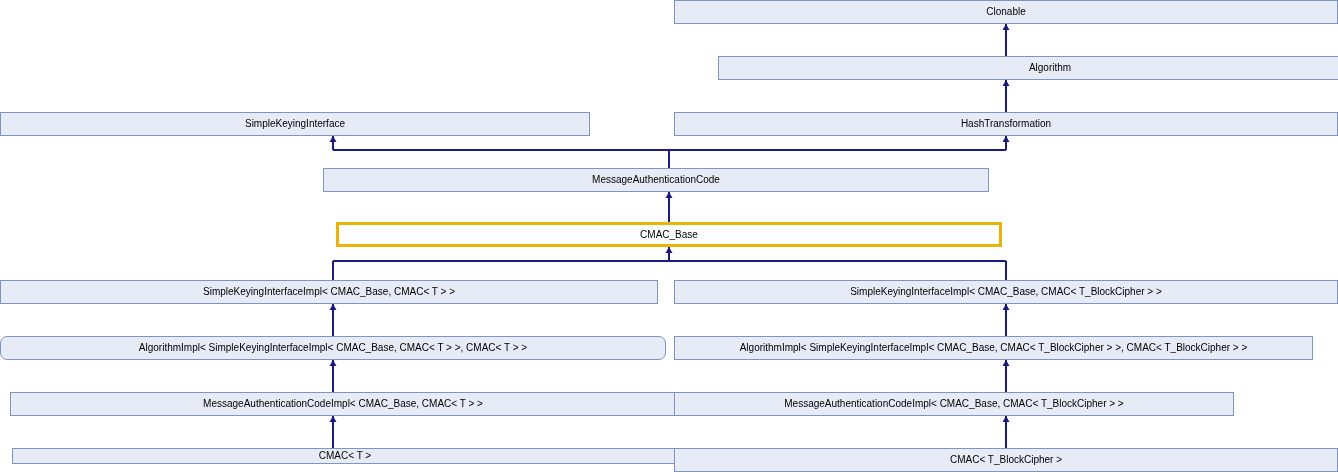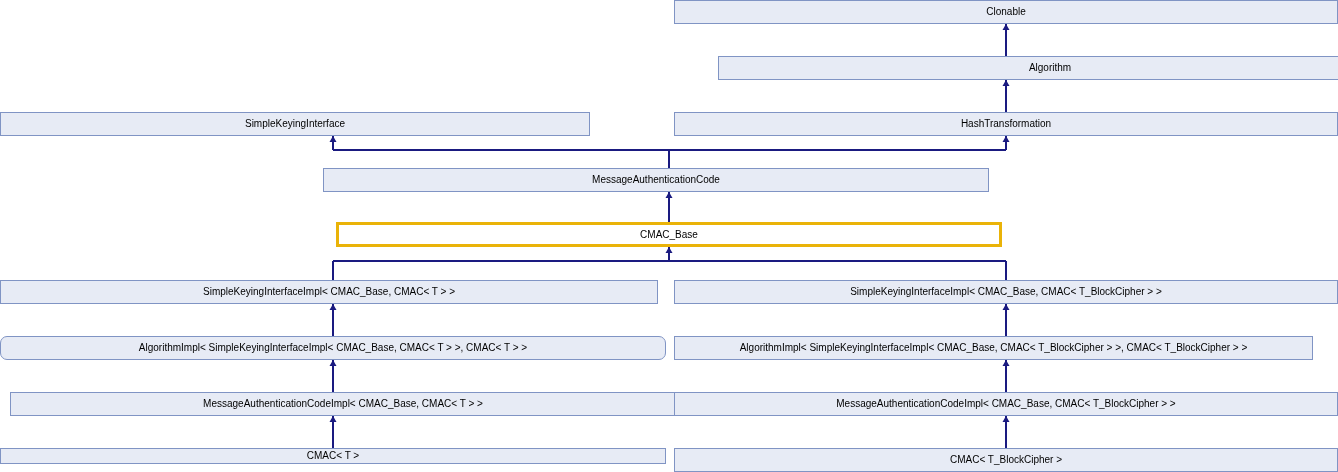--- a/index.html
+++ b/index.html
@@ -128,23 +128,23 @@
       </div>
       <div class="node base" style="left: 0px; top: 336px; width: 666px; height: 24px; border-radius: 7px;">
         <span class="node-label">AlgorithmImpl&lt; SimpleKeyingInterfaceImpl&lt; CMAC_Base, CMAC&lt; T &gt; &gt;, CMAC&lt; T &gt; &gt;</span>
       </div>
       <div class="node base" style="left: 674px; top: 336px; width: 639px; height: 24px;">
         <span class="node-label">AlgorithmImpl&lt; SimpleKeyingInterfaceImpl&lt; CMAC_Base, CMAC&lt; T_BlockCipher &gt; &gt;, CMAC&lt; T_BlockCipher &gt; &gt;</span>
       </div>
       <div class="node base" style="left: 0px; top: 392px; width: 666px; height: 24px; margin-left: 10px;">
         <span class="node-label">MessageAuthenticationCodeImpl&lt; CMAC_Base, CMAC&lt; T &gt; &gt;</span>
       </div>
-      <div class="node base" style="left: 674px; top: 392px; width: 664px; height: 24px;">
+      <div class="node base" style="left: 674px; top: 392px; width: 560px; height: 24px;">
         <span class="node-label">MessageAuthenticationCodeImpl&lt; CMAC_Base, CMAC&lt; T_BlockCipher &gt; &gt;</span>
       </div>
-      <div class="node base" style="left: 0px; top: 448px; width: 666px; height: 16px; justify-content: center;">
+      <div class="node base" style="left: 12px; top: 448px; width: 666px; height: 16px; justify-content: center;">
         <span class="node-label">CMAC&lt; T &gt;</span>
       </div>
       <div class="node base" style="left: 674px; top: 448px; width: 664px; height: 24px; align-items: center;">
         <span class="node-label">CMAC&lt; T_BlockCipher &gt;</span>
       </div>
     </div>
 </div>
 
 </body></html>

